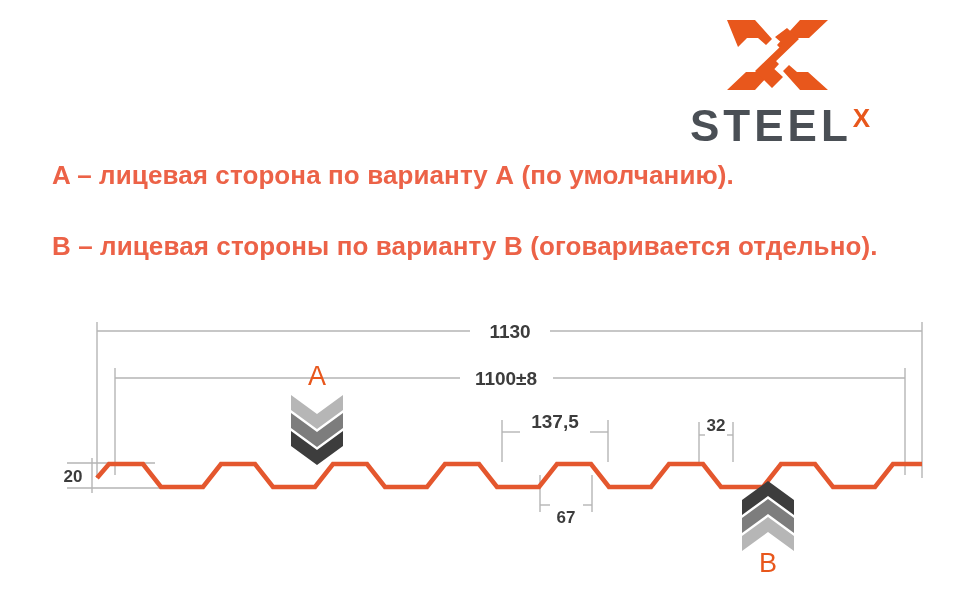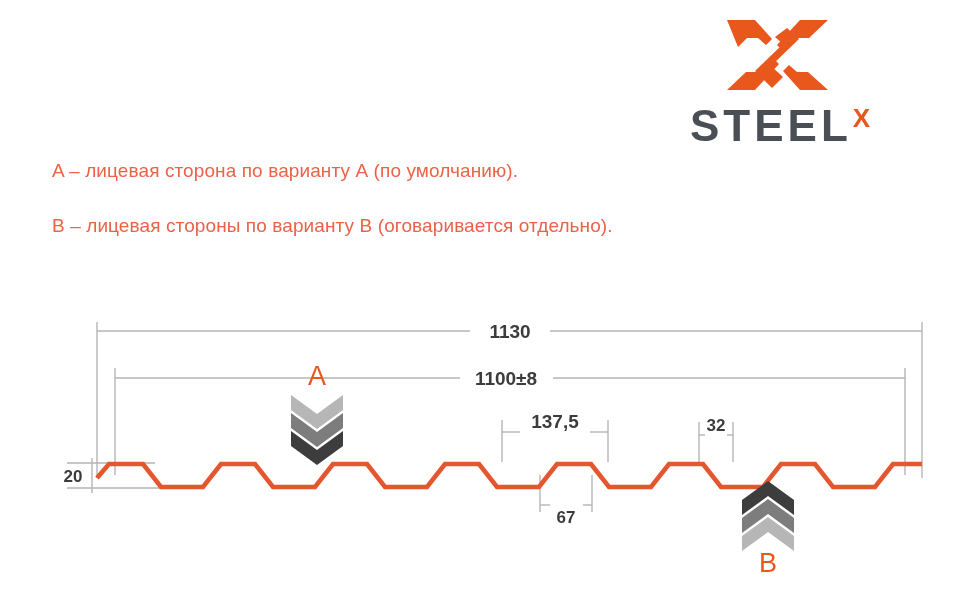--- a/index.html
+++ b/index.html
@@ -58,27 +58,27 @@
     line-height: 26px;
     vertical-align: 14px;
     margin-left: 1px;
   }
 
   
   .caption {
     position: absolute;
     left: 52px;
     color: #ec6247;
-    font-size: 19px;
-    font-weight: normal;
+    font-size: 26px;
+    font-weight: bold;
     letter-spacing: 0.1px;
     white-space: nowrap;
   }
   #caption-a { top: 160px; }
-  #caption-b { top: 215px; }
+  #caption-b { top: 231px; }
 
   
   #drawing {
     position: absolute;
     left: 5px;
     top: 300px;
     width: 970px;
     height: 290px;
   }
   #drawing svg { display: block; }

